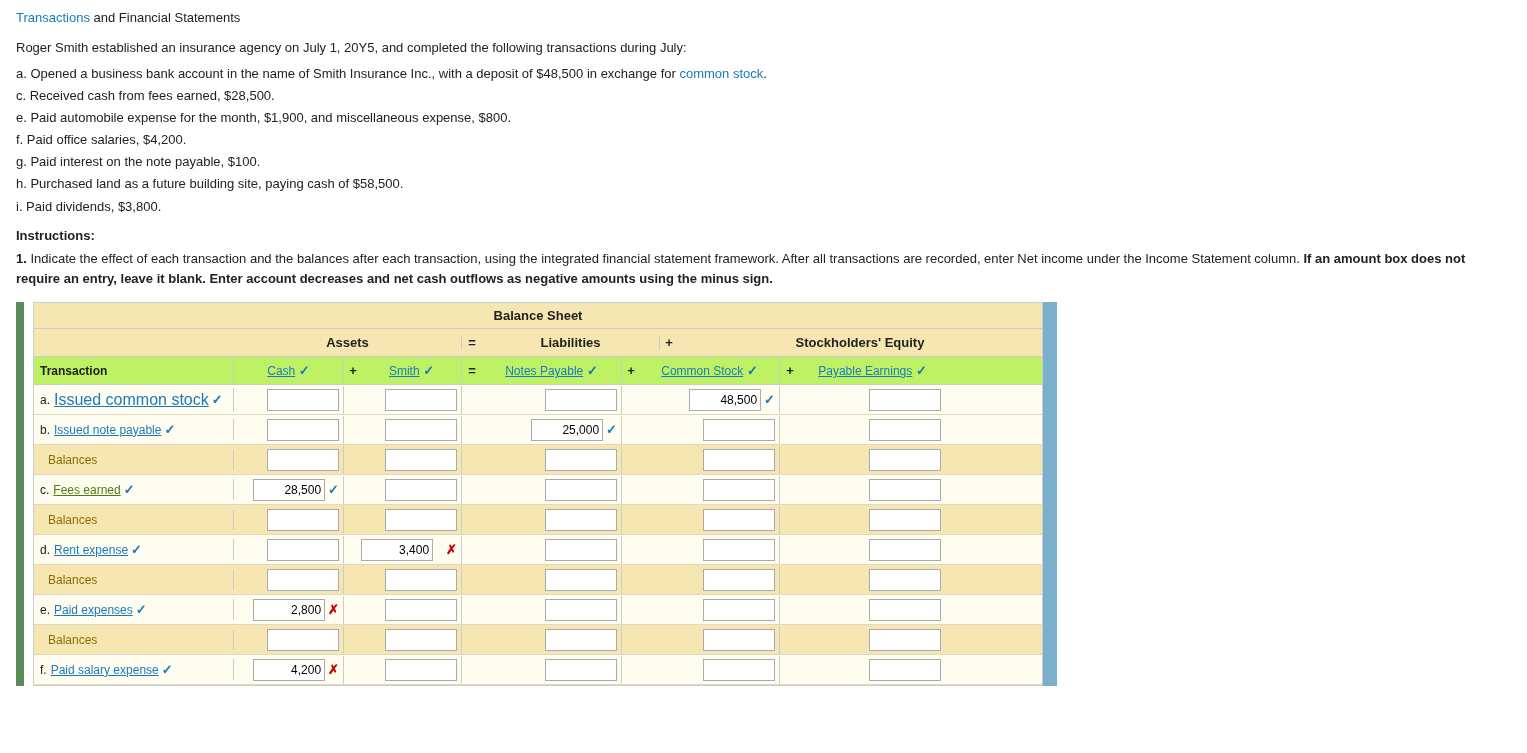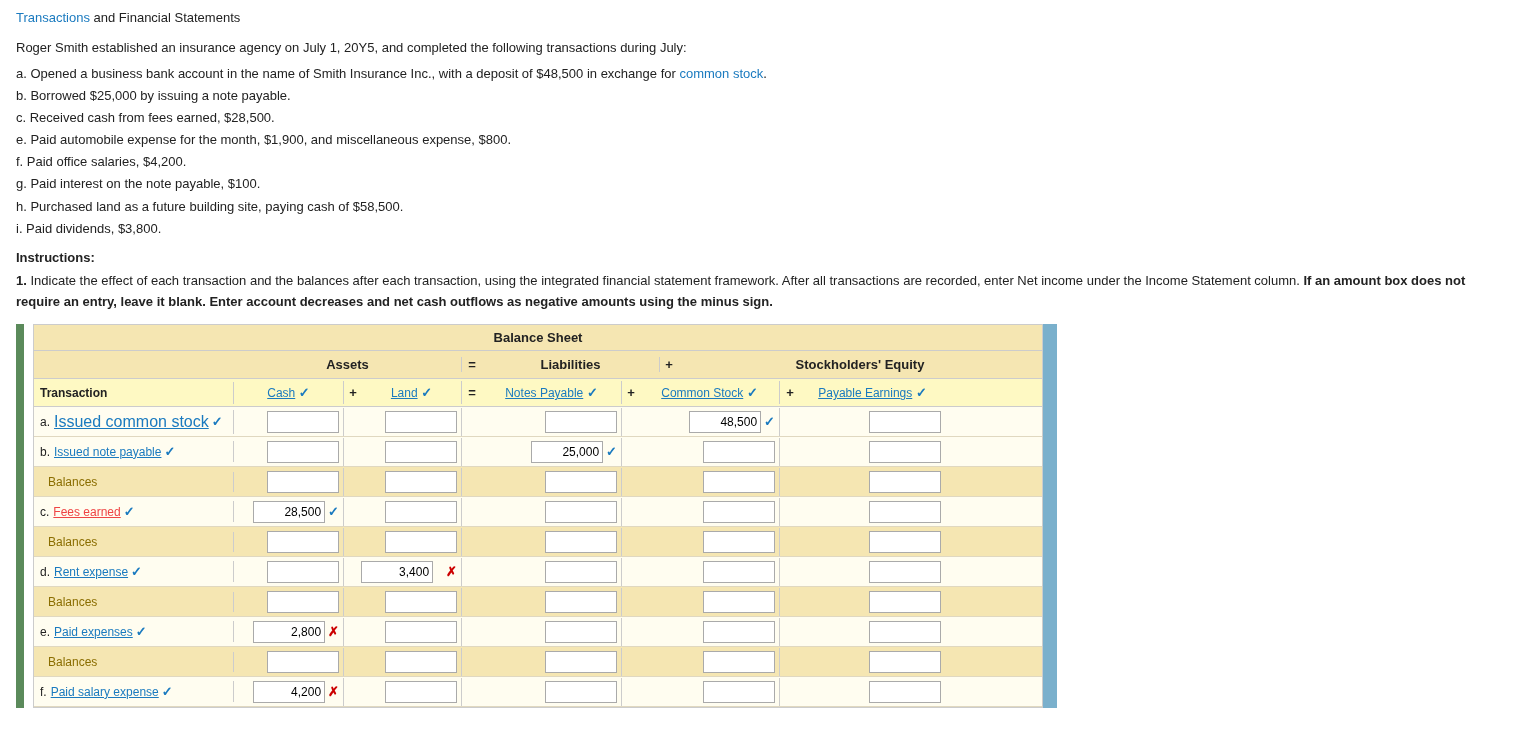--- a/index.html
+++ b/index.html
@@ -334,21 +334,21 @@
     .h1-row {
       display: flex;
       background: #f5e6b2;
       border-bottom: 1px solid #ccc;
       align-items: center;
       min-height: 28px;
     }
 
     .h2-row {
       display: flex;
-      background: #fef9c3;
+      background: #bef264;
       border-bottom: 1px solid #ccc;
       align-items: center;
       min-height: 28px;
     }
 
     .spacer-col {
       width: 200px;
       min-width: 200px;
       border-right: 1px solid #ccc;
     }
@@ -367,21 +367,20 @@
 <div>
   <span style="color:#1a7abf; cursor:pointer;margin-top:16px;">Transactions</span><span> and Financial Statements</span>
 </div>
 
 <br>
 
 <p class="intro">Roger Smith established an insurance agency on July 1, 20Y5, and completed the following transactions during July:</p>
 
 <div class="transactions-list">
   <div>a. Opened a business bank account in the name of Smith Insurance Inc., with a deposit of $48,500 in exchange for <span class="highlight">common stock</span>.</div>
-  <div>b. Borrowed $25,000 by issuing a note payable.</div>
   <div>c. Received cash from fees earned, $28,500.</div>
   <div>e. Paid automobile expense for the month, $1,900, and miscellaneous expense, $800.</div>
   <div>f. Paid office salaries, $4,200.</div>
   <div>g. Paid interest on the note payable, $100.</div>
   <div>h. Purchased land as a future building site, paying cash of $58,500.</div>
   <div>i. Paid dividends, $3,800.</div>
 </div>
 
 <p class="instructions-label">Instructions:</p>
 
@@ -414,21 +413,21 @@
     <div class="h2-row">
       <div class="col-transaction" style="font-weight:bold; font-size:12px; display:flex; align-items:center;">
         <span>Transaction</span>
       </div>
       <div class="col-cash">
         <span class="col-header-label">Cash</span>
         <span class="check-green"> ✓</span>
       </div>
       <div class="col-plus1">+</div>
       <div class="col-land">
-        <span class="col-header-label">Land</span>
+        <span class="col-header-label">Smith</span>
         <span class="check-green"> ✓</span>
       </div>
       <div class="col-eq">=</div>
       <div class="col-notes">
         <span class="col-header-label">Notes Payable</span>
         <span class="check-green"> ✓</span>
       </div>
       <div class="col-plus2">+</div>
       <div class="col-stock">
         <span class="col-header-label">Common Stock</span>
@@ -518,21 +517,21 @@
       </div>
       <div class="cell-plus3"></div>
       <div class="cell-retained">
         <input type="text" value="" style="">
       </div>
     </div>
 
     <div class="data-row">
       <div class="cell-transaction">
         <span style="margin-right:4px; font-size:12px;">c.</span>
-        <a style="color:#ef4444; text-decoration:underline; font-size:12px;">Fees earned</a>
+        <a style="color:#4d7c0f; text-decoration:underline; font-size:12px;">Fees earned</a>
         <span class="check-green" style="margin-left:3px;">✓</span>
       </div>
       <div class="cell-cash">
         <input type="text" value="28,500" style="">
         <span class="check-green">✓</span>
       </div>
       <div class="cell-plus"></div>
       <div class="cell-land">
         <input type="text" value="" style="">
       </div>

